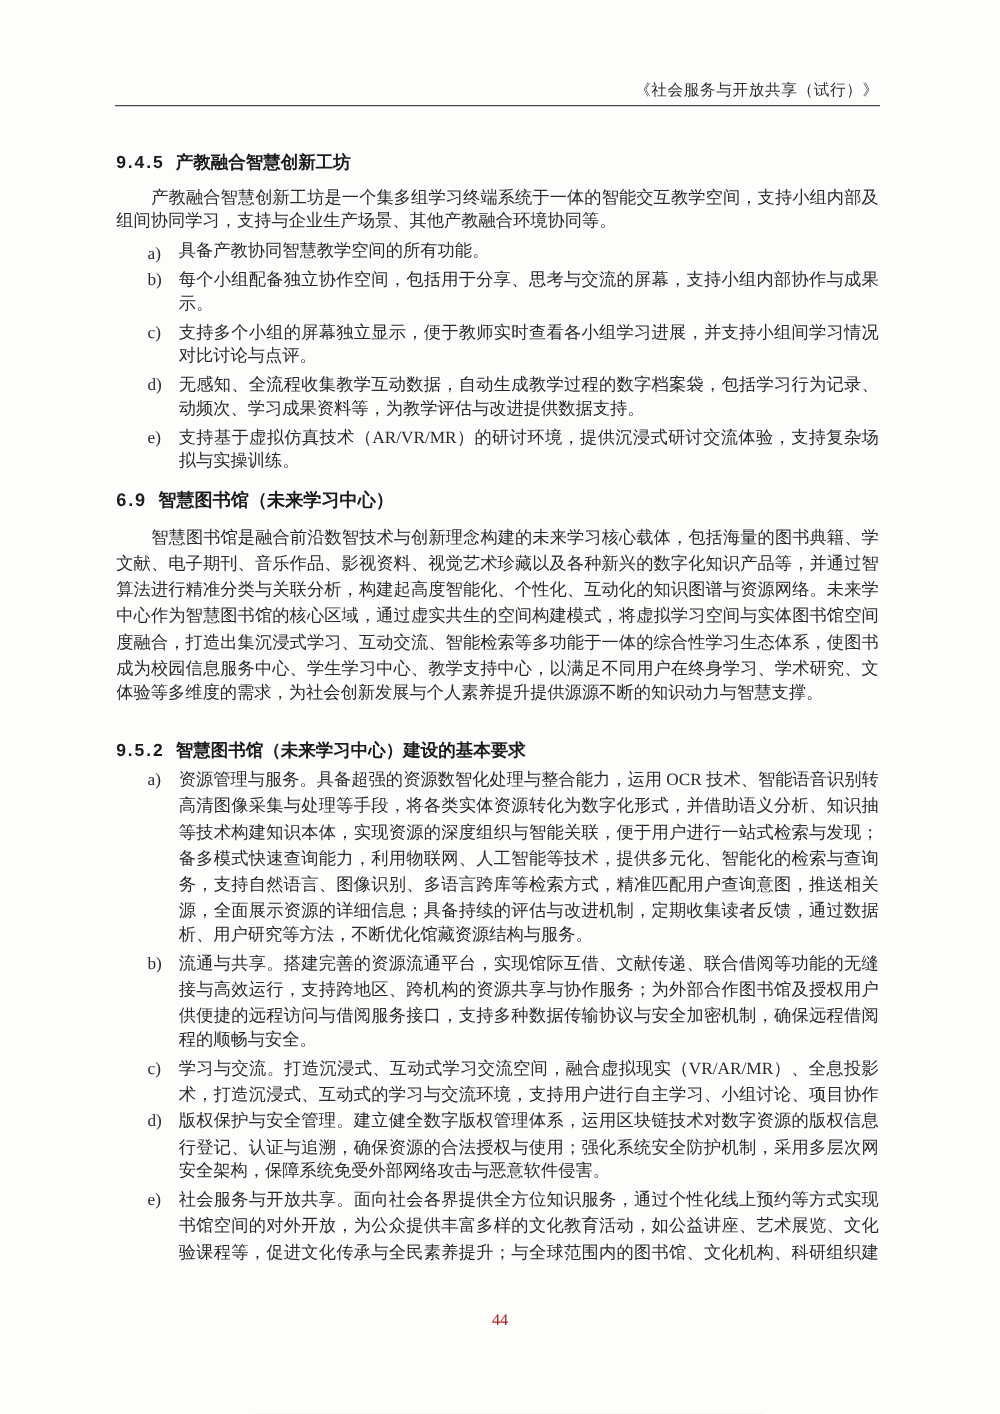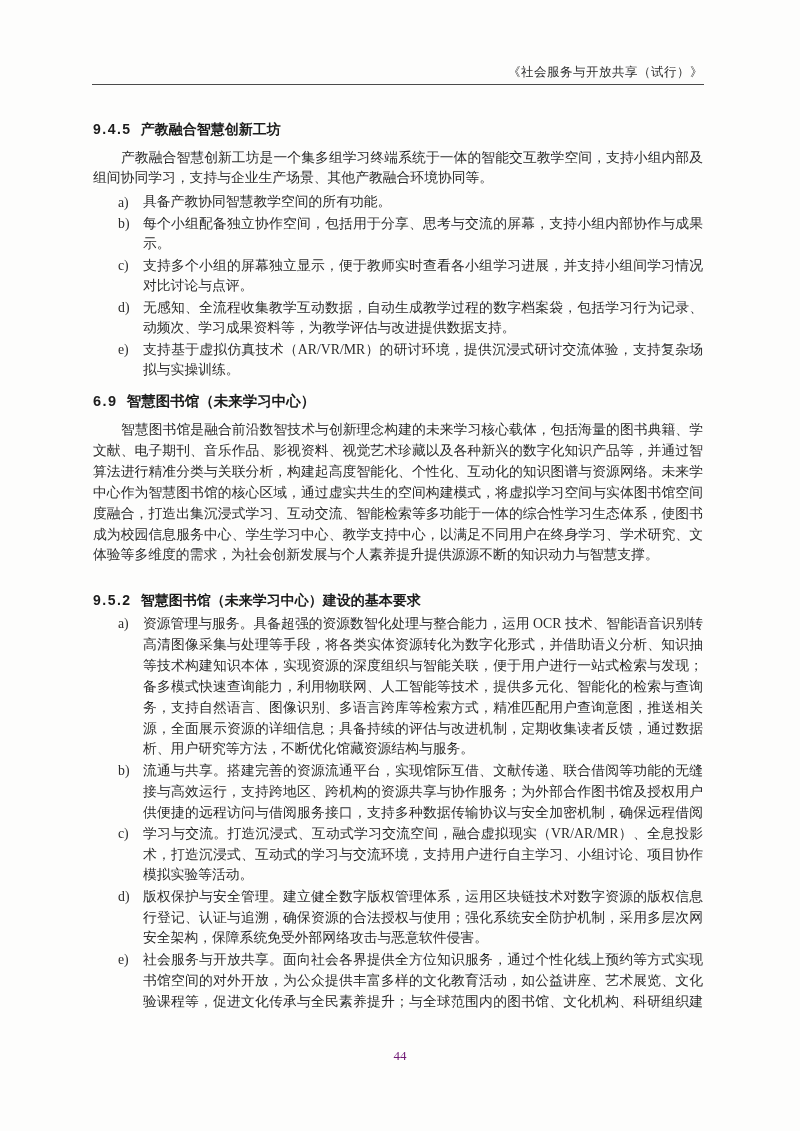--- a/index.html
+++ b/index.html
@@ -44,21 +44,21 @@
   .line.first{padding-left:28px;}
   .line.last{text-align-last:left;font-family:Liberation Mono, monospace;}
   .list{margin-top:3px;}
   .list-item{position:relative;padding-left:50px;}
   .item-label{
     position:absolute;left:25px;top:0;
     font-size:13.8px;line-height:21px;color:#2b2b2b;
   }
   .page-number{
     position:absolute;top:1048px;left:0;width:800px;
-    text-align:center;font-size:13px;color:#701a75;
+    text-align:center;font-size:13px;color:#b91c1c;
   }
 </style>
 </head>
 <body>
 
 <div class="page">
   <div class="running-head">《社会服务与开放共享（试行）》</div>
   <div class="head-rule"></div>
   <div class="content">
       <div class="heading h-945"><span class="hnum">9.4.5</span><span class="htext">产教融合智慧创新工坊</span></div>
@@ -112,26 +112,26 @@
           <div class="line">备多模式快速查询能力，利用物联网、人工智能等技术，提供多元化、智能化的检索与查询服</div>
           <div class="line">务，支持自然语言、图像识别、多语言跨库等检索方式，精准匹配用户查询意图，推送相关资</div>
           <div class="line">源，全面展示资源的详细信息；具备持续的评估与改进机制，定期收集读者反馈，通过数据分</div>
           <div class="line last">析、用户研究等方法，不断优化馆藏资源结构与服务。</div>
         </div>
         <div class="list-item">
           <span class="item-label">b)</span>
           <div class="line">流通与共享。搭建完善的资源流通平台，实现馆际互借、文献传递、联合借阅等功能的无缝对</div>
           <div class="line">接与高效运行，支持跨地区、跨机构的资源共享与协作服务；为外部合作图书馆及授权用户提</div>
           <div class="line">供便捷的远程访问与借阅服务接口，支持多种数据传输协议与安全加密机制，确保远程借阅过</div>
+          <div class="line last">程的顺畅与安全。</div>
         </div>
         <div class="list-item">
           <span class="item-label">c)</span>
           <div class="line">学习与交流。打造沉浸式、互动式学习交流空间，融合虚拟现实（VR/AR/MR）、全息投影等技</div>
           <div class="line">术，打造沉浸式、互动式的学习与交流环境，支持用户进行自主学习、小组讨论、项目协作及</div>
-          <div class="line last">模拟实验等活动。</div>
         </div>
         <div class="list-item">
           <span class="item-label">d)</span>
           <div class="line">版权保护与安全管理。建立健全数字版权管理体系，运用区块链技术对数字资源的版权信息进</div>
           <div class="line">行登记、认证与追溯，确保资源的合法授权与使用；强化系统安全防护机制，采用多层次网络</div>
           <div class="line last">安全架构，保障系统免受外部网络攻击与恶意软件侵害。</div>
         </div>
         <div class="list-item">
           <span class="item-label">e)</span>
           <div class="line">社会服务与开放共享。面向社会各界提供全方位知识服务，通过个性化线上预约等方式实现图</div>

